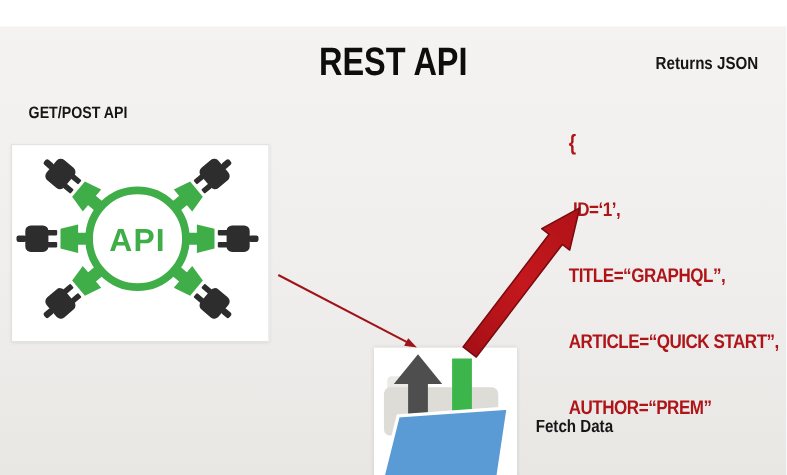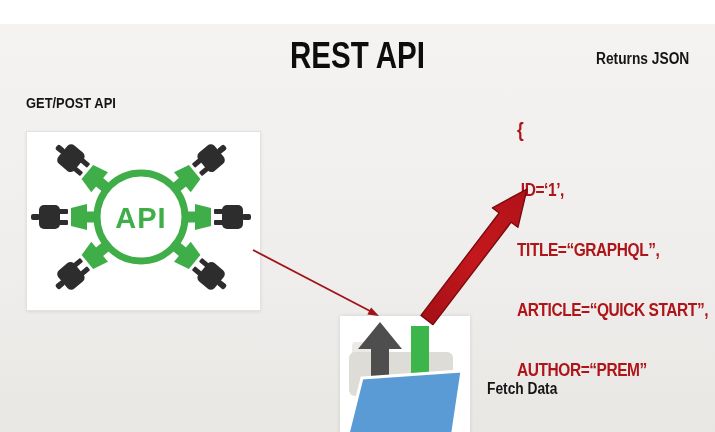--- a/index.html
+++ b/index.html
@@ -28,21 +28,21 @@
     color:#151515; transform:scaleX(0.86); transform-origin:left top; white-space:nowrap;
   }
   .json-code{
     position:absolute; left:517px; top:56px; color:#af1418;
     font-size:18px; font-weight:900; line-height:20px; white-space:pre;
     transform:scaleX(0.86); transform-origin:left top; letter-spacing:-0.5px;
   }
   .json-code .brace{ font-size:20px; line-height:20px; }
 
   .api-card{
-    position:absolute; left:26px; top:107px; width:235px; height:180px;
+    position:absolute; left:10px; top:107px; width:235px; height:180px;
     background:#ffffff; border:1px solid #e3e2df; box-sizing:border-box;
     box-shadow:0 1px 3px rgba(0,0,0,0.08); z-index:2;
   }
   .folder-card{
     position:absolute; left:340px; top:292px; width:130px; height:137px;
     background:#ffffff; box-shadow:0 0 4px rgba(0,0,0,0.12); z-index:2;
   }
   .arrows-layer{
     position:absolute; left:0; top:0; width:715px; height:432px; z-index:3;
     pointer-events:none;

